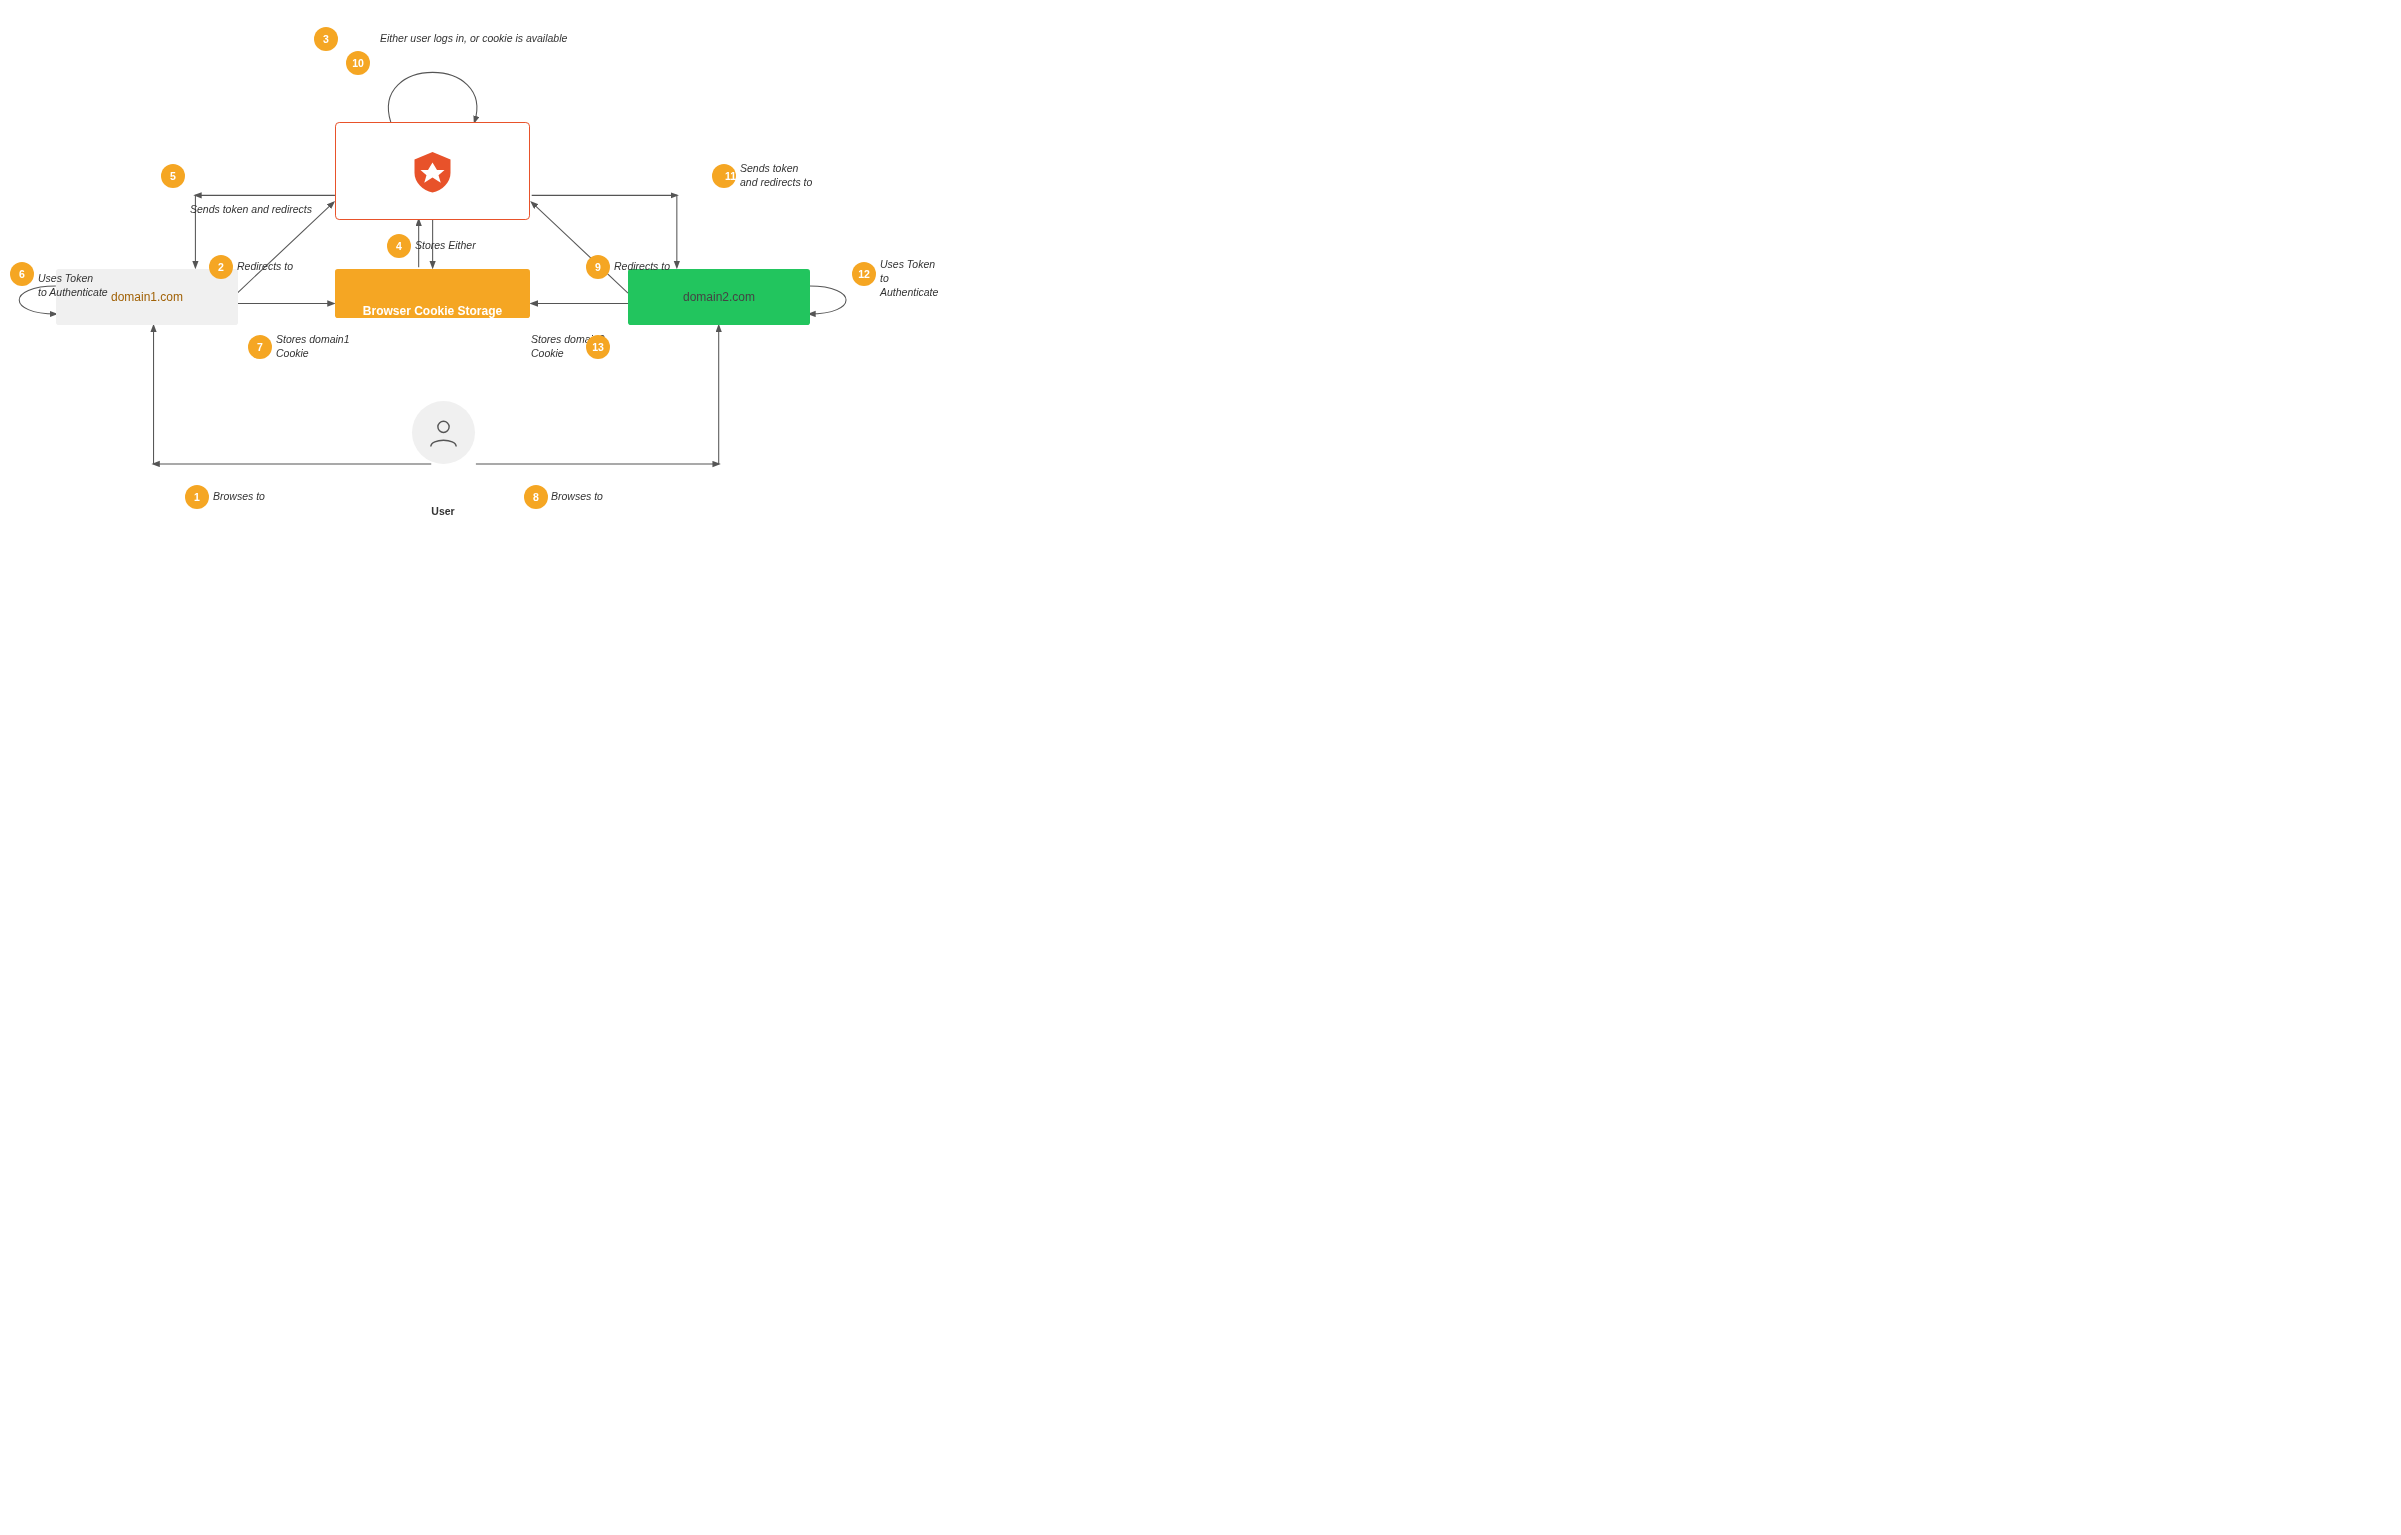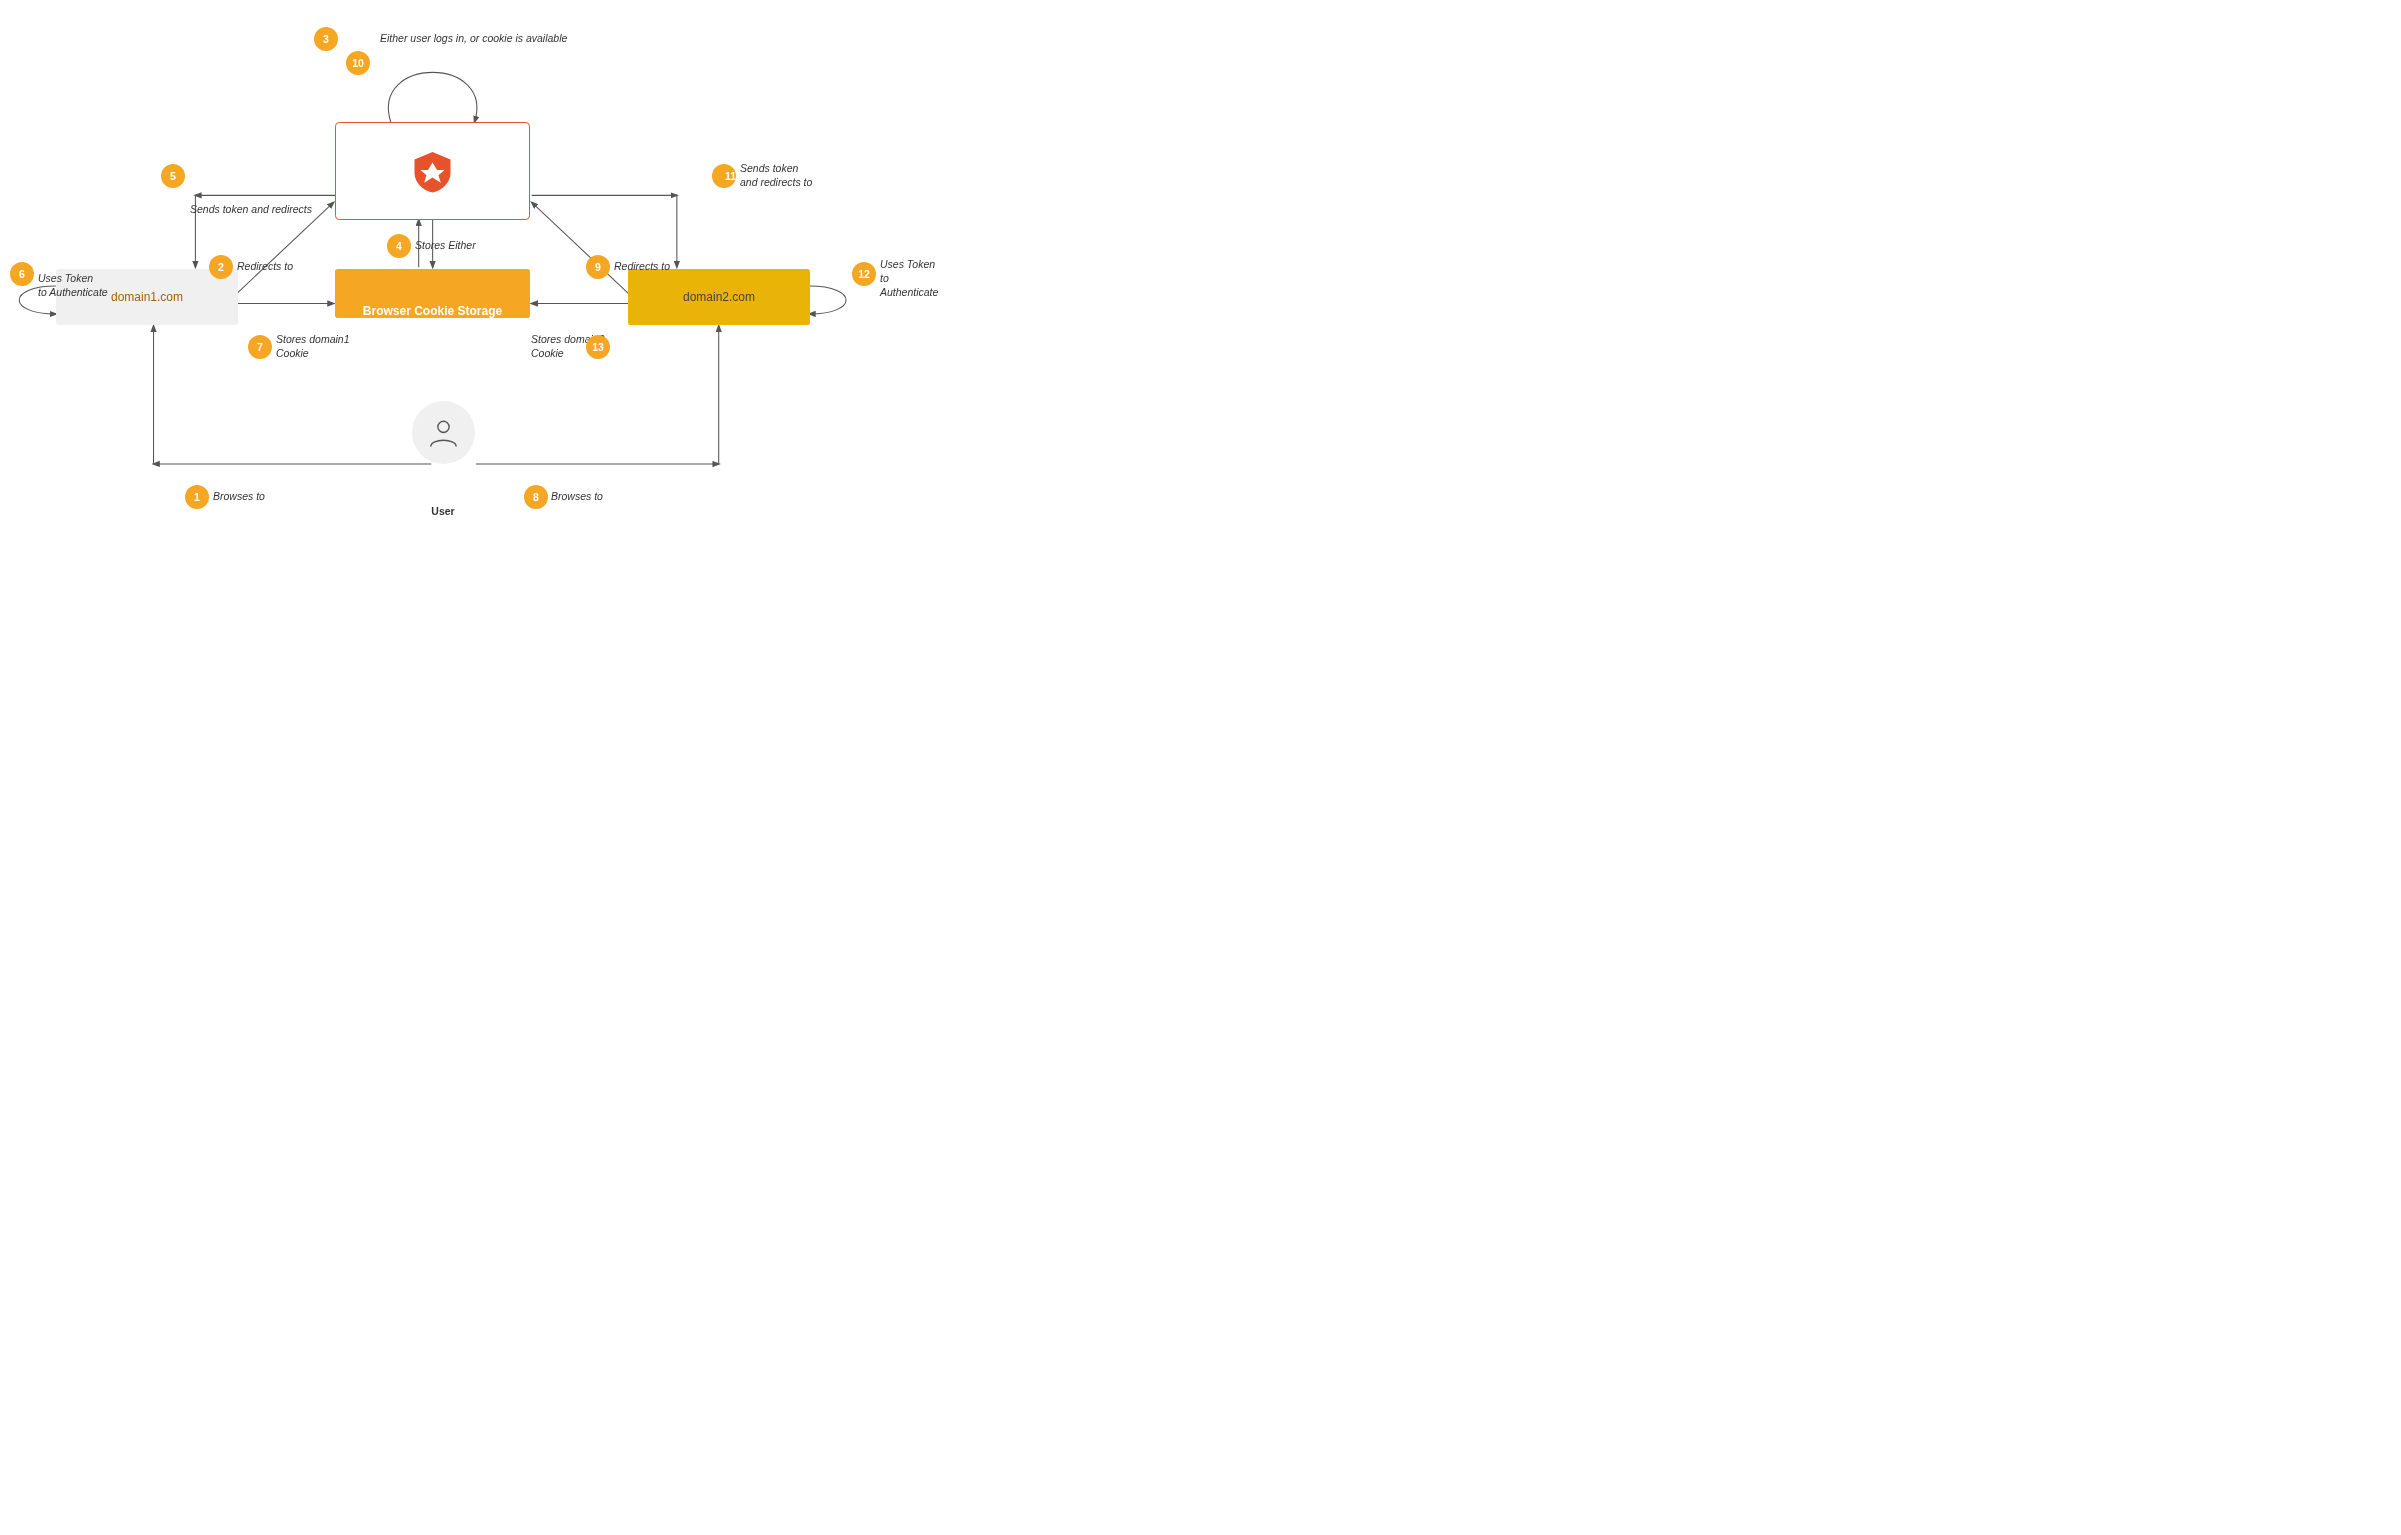--- a/index.html
+++ b/index.html
@@ -96,21 +96,21 @@
       color: #a16207;
     }
 
     
     .domain2-box {
       position: absolute;
       left: 628px;
       top: 269px;
       width: 182px;
       height: 56px;
-      background: #eab308;
+      background: #22c55e;
       border-radius: 2.8px;
       display: flex;
       align-items: center;
       justify-content: center;
       font-size: 12px;
       color: #444;
     }
 
     
     .user-circle {

